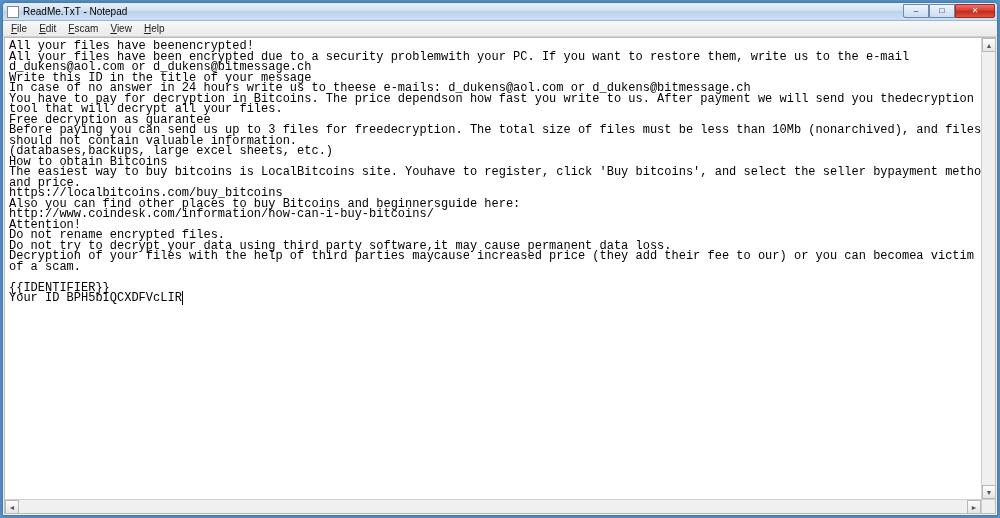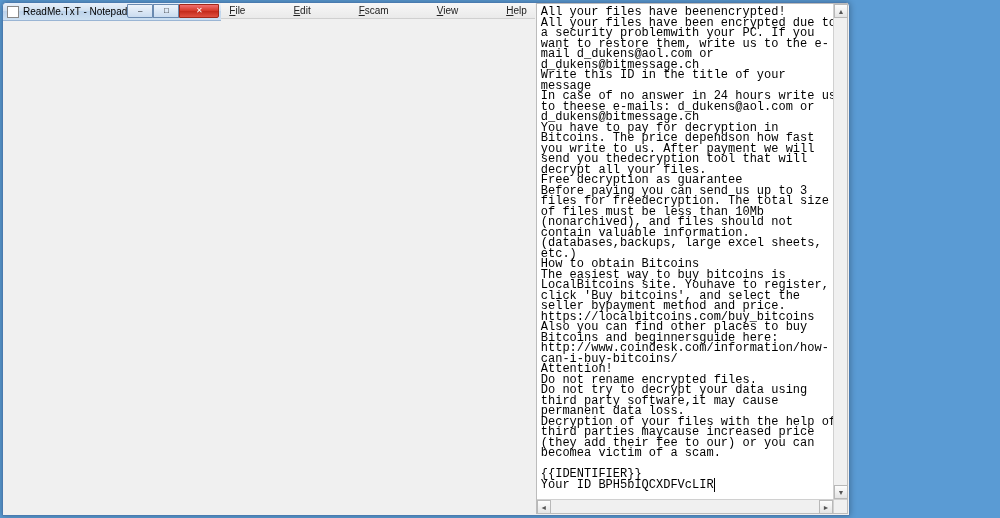--- a/index.html
+++ b/index.html
@@ -8,26 +8,27 @@
       background: #5a9bd4;
       width: 1000px;
       height: 518px;
       overflow: hidden;
       position: relative;
     }
     .window {
       position: absolute;
       top: 2px;
       left: 2px;
-      width: 848px;
+      width: 996px;
       height: 514px;
       background: #f0f0f0;
       border: 1px solid #4a7bb0;
       border-radius: 4px 4px 0 0;
       display: flex;
+      flex-direction: column;
       box-shadow: 0 0 6px rgba(0,0,0,0.3);
     }
     .titlebar {
       height: 18px;
       background: linear-gradient(to bottom, #e8f0fa 0%, #d0e0f0 45%, #bcd2ea 46%, #cde0f2 100%);
       display: flex;
       align-items: center;
       padding: 0 2px 0 4px;
       border-radius: 4px 4px 0 0;
       border-bottom: 1px solid #9ab5d4;
@@ -74,21 +75,20 @@
       color:#fff;
       border-radius: 0 0 2px 0;
     }
     .menubar {
       height: 16px;
       background: linear-gradient(#f7f7f7,#eaeaea);
       border-bottom: 1px solid #d0d0d0;
       display: flex;
       align-items: center;
       padding: 0 2px;
-      gap: 36px;
     }
     .menu-item {
       font-size: 10px;
       color: #222;
       padding: 1px 6px;
       cursor: pointer;
     }
     .menu-item .ul { text-decoration: underline; }
     .content {
       flex: 1;

